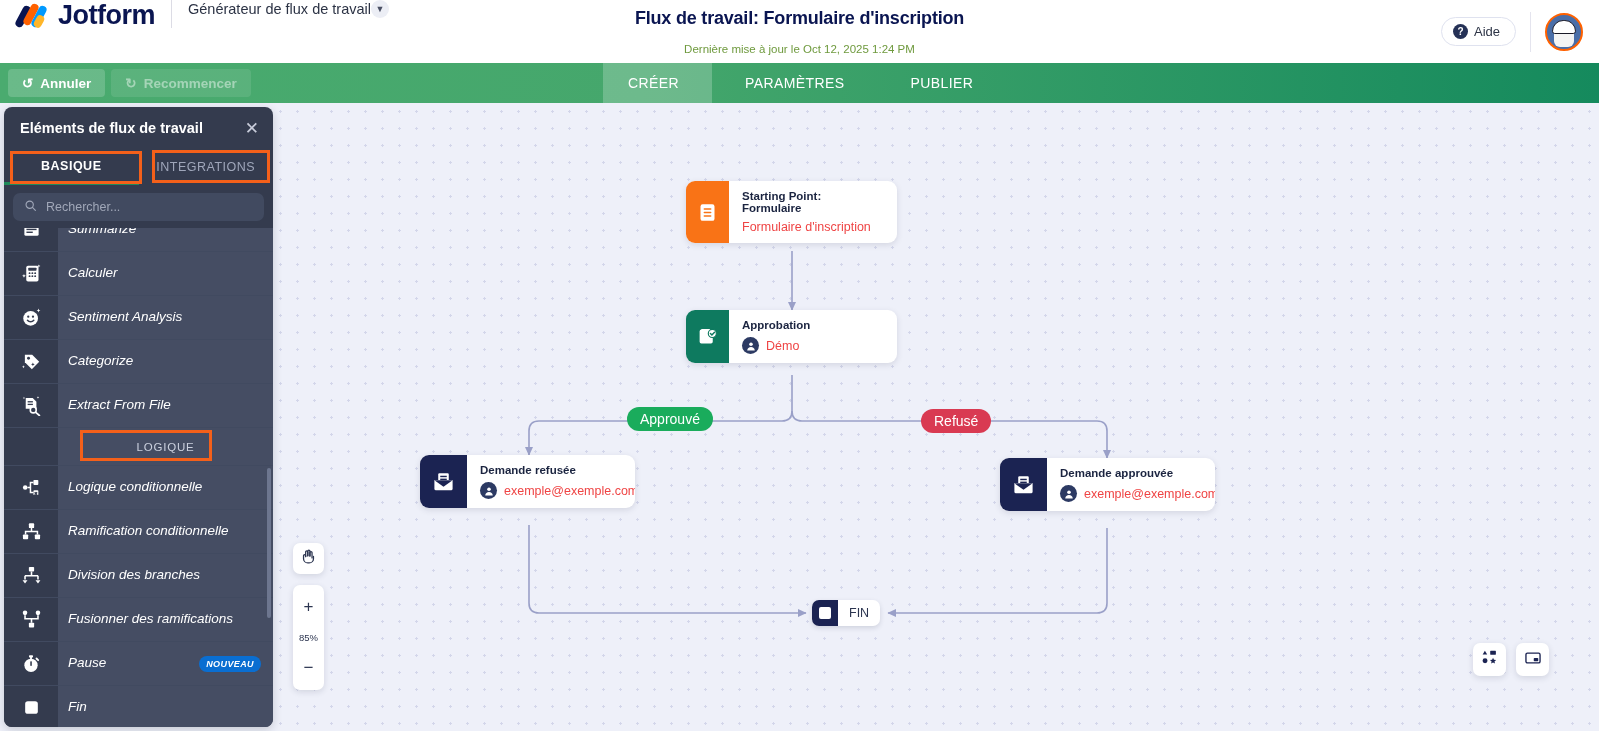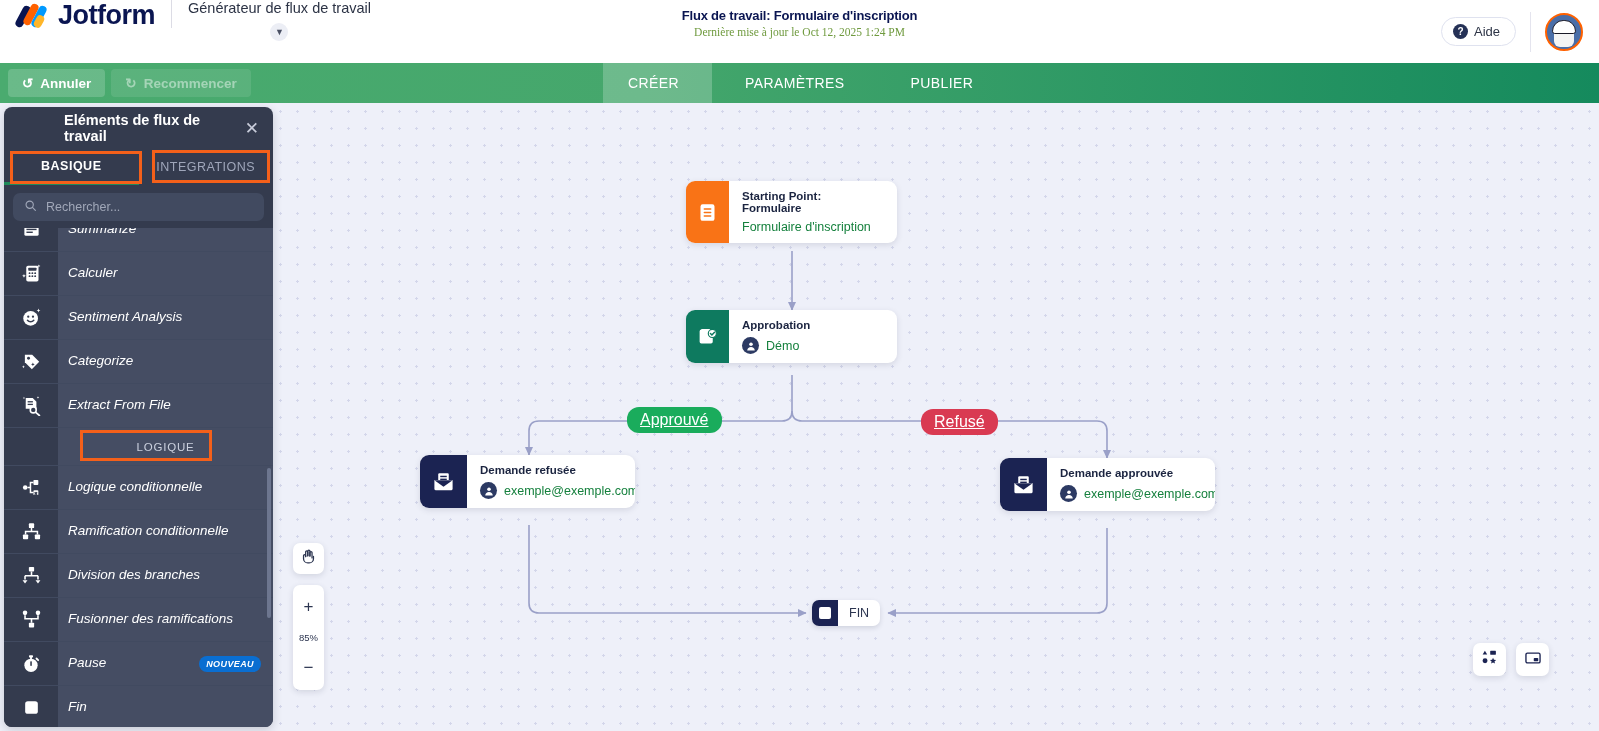--- a/index.html
+++ b/index.html
@@ -23,35 +23,35 @@
     position: absolute; display: block; width: 8px; height: 23px;
     border-radius: 4px; transform: rotate(28deg);
   }
   .logo-mark i.b1 { left: 1px;  top: 3px; background: #0a1551; }
   .logo-mark i.b2 { left: 9px;  top: 1px; background: #ff6100; }
   .logo-mark i.b3 { left: 17px; top: 3px; background: #0099ff; }
   .logo-mark i.b4 { left: 17px; top: 13px; background: #ffb629; height: 13px; }
   .logo-text { font-size: 27px; font-weight: bold; color: #0a1551; letter-spacing: -0.5px; }
   .brand-sep { width: 1px; height: 28px; background: #dcdce5; margin: 0 16px; }
   .workflow-name {
-    display: flex; align-items: center; gap: 7px;
-    font-size: 14.5px; color: #2c3345; flex-direction: column;
+    display: flex; align-items: center; 
+    font-size: 14.5px; color: #2c3345;
   }
   .chev {
     width: 18px; height: 18px; border-radius: 50%;
     background: #eceef5; display: inline-flex;
     align-items: center; justify-content: center;
     color: #4a5064; font-size: 9px;
   }
   .title-block {
     position: absolute; left: 0; right: 0; top: 8px;
     text-align: center; pointer-events: none;
   }
-  .title-main { font-size: 13px; font-weight: bold; color: #0a1551; letter-spacing: -0.2px; }
-  .title-sub { font-size: 11.5px; color: #6f9a3e; margin-top: 3px; font-family: Liberation Serif, serif; }
+  .title-main { font-size: 18px; font-weight: bold; color: #0a1551; letter-spacing: -0.2px; }
+  .title-sub { font-size: 11.5px; color: #6f9a3e; margin-top: 14px; }
   .topbar-right {
     position: absolute; right: 0; top: 0; height: 63px;
     display: flex; align-items: center;
   }
   .help-btn {
     display: flex; align-items: center; gap: 6px;
     border: 1px solid #dfe2ef; border-radius: 18px;
     padding: 6px 15px 6px 11px; font-size: 13px; color: #2c3345;
     background: #fff; cursor: pointer;
   }
@@ -111,21 +111,21 @@
   .panel {
     position: absolute; top: 107px; left: 4px; width: 269px; height: 620px;
     background: #343b4e; border-radius: 8px; overflow: hidden;
     box-shadow: 0 3px 10px rgba(20,25,45,0.18);
     display: flex; flex-direction: column;
   }
   .panel-head {
     height: 42px; display: flex; align-items: center;
     justify-content: space-between; padding: 0 14px 0 16px;
   }
-  .panel-title { color: #fff; font-size: 14.5px; font-weight: bold; margin-left: 44px; }
+  .panel-title { color: #fff; font-size: 14.5px; font-weight: bold; }
   .panel-close { color: #c8ccda; font-size: 17px; cursor: pointer; line-height: 1; }
   .panel-tabs { display: flex; height: 36px; position: relative; }
   .ptab {
     flex: 1; display: flex; align-items: center; justify-content: center;
     font-size: 12.5px; letter-spacing: 0.5px; cursor: pointer;
   }
   .ptab.active { color: #ffffff; font-weight: bold; border-bottom: 3px solid #1f8a5a; }
   .ptab.idle { color: #9fa6ba; }
   .hl-box { position: absolute; border: 3px solid #f4601a; pointer-events: none; }
   .search-wrap { padding: 8px 9px 7px 9px; }
@@ -172,28 +172,28 @@
     position: absolute; display: flex; background: #ffffff;
     border-radius: 9px; box-shadow: 0 2px 6px rgba(35,40,70,0.13);
     overflow: hidden; cursor: pointer;
   }
   .node .nic {
     width: 43px; display: flex; align-items: center; justify-content: center;
     color: #ffffff; flex-shrink: 0;
   }
   .node .ntxt { padding: 9px 16px 9px 13px; display: flex; flex-direction: column; justify-content: center; }
   .n-title { font-size: 11.5px; font-weight: bold; color: #1b2440; }
-  .n-sub { font-size: 12.5px; color: #15803d; margin-top: 6px; display: flex; align-items: center; gap: 7px; }
+  .n-sub { font-size: 12.5px; color: #ef4444; margin-top: 6px; display: flex; align-items: center; gap: 7px; }
   .mini-av {
     width: 17px; height: 17px; border-radius: 50%; background: #2c3a63;
     display: inline-flex; align-items: center; justify-content: center; flex-shrink: 0;
   }
   .pill {
     position: absolute; border-radius: 12px; color: #fff;
-    font-size: 16px; padding: 4px 13px; white-space: nowrap; text-decoration: underline;
+    font-size: 14px; padding: 4px 13px; white-space: nowrap;
   }
   .pill.ok { background: #1aac5c; }
   .pill.no { background: #d93a52; }
   .endnode {
     position: absolute; display: flex; align-items: center;
     background: #ffffff; border-radius: 7px; overflow: hidden;
     box-shadow: 0 2px 5px rgba(35,40,70,0.15); cursor: pointer;
   }
   .endnode .eic {
     width: 26px; height: 26px; background: #1b2352;

